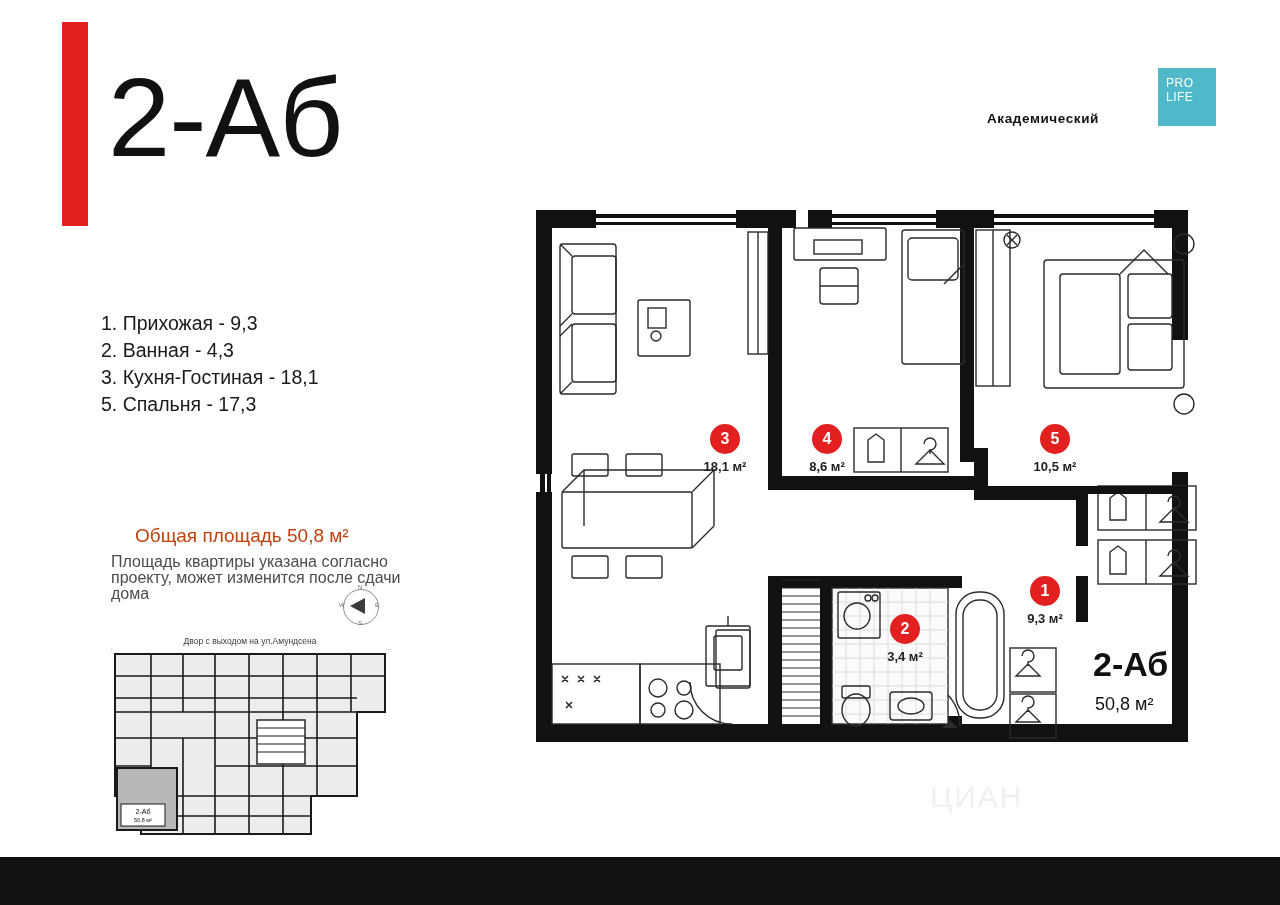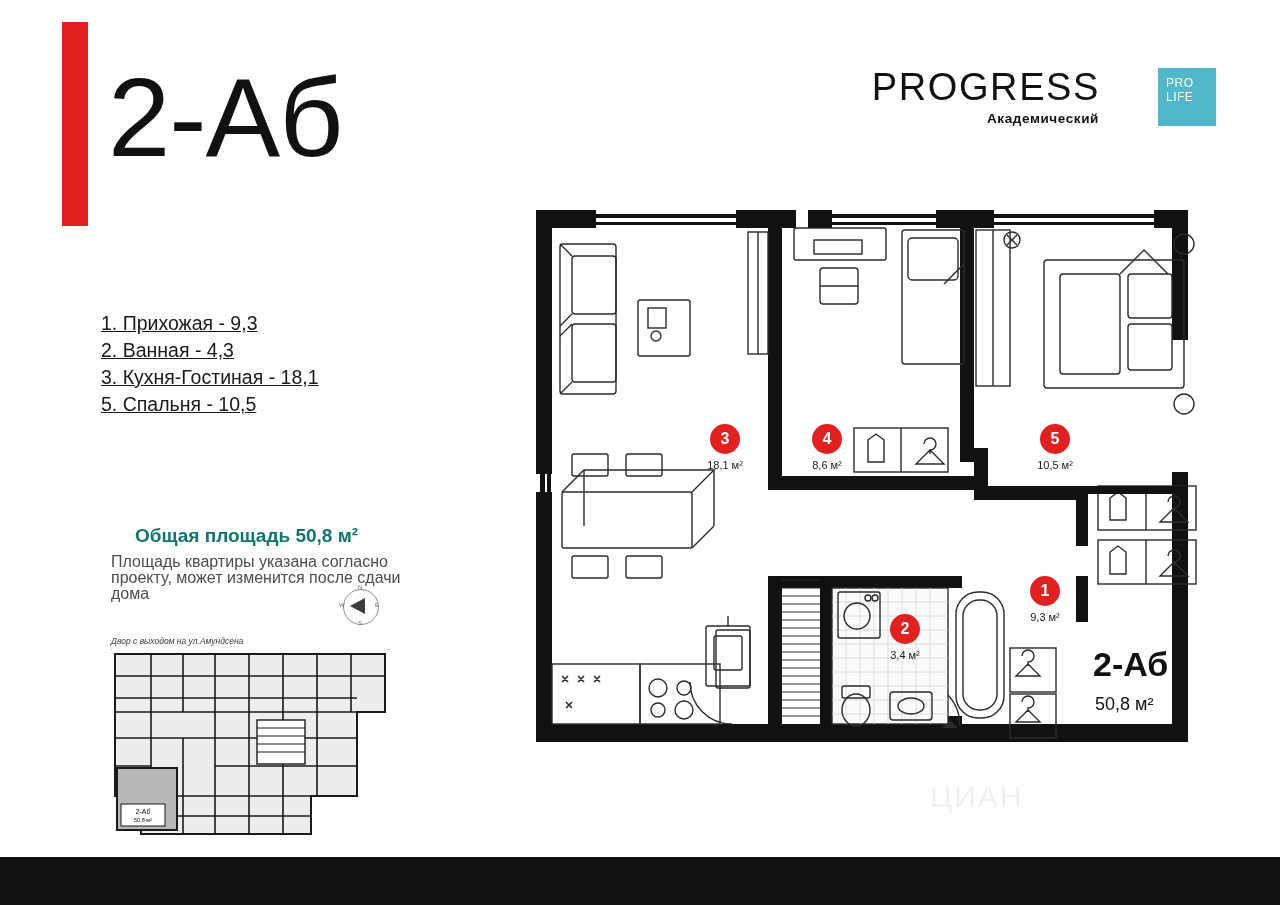--- a/index.html
+++ b/index.html
@@ -63,36 +63,35 @@
     font-weight: bold;
     letter-spacing: 0.5px;
     color: #111111;
   }
 
   .rooms-list {
     position: absolute;
     left: 101px;
     top: 310px;
     width: 330px;
-    text-decoration: underline;
   }
   .rooms-list .room-line {
     font-size: 19.5px;
     line-height: 27px;
     color: #1a1a1a;
     white-space: nowrap;
   }
 
   .total-area {
     position: absolute;
     left: 135px;
     top: 525px;
     font-size: 19px;
-    font-weight: bold;
-    color: #0f766e;
+    font-weight: normal;
+    color: #c2410c;
   }
   .total-note {
     position: absolute;
     left: 111px;
     top: 554px;
     width: 290px;
     font-size: 16px;
     line-height: 16px;
     color: #4c4c4c;
   }
@@ -135,25 +134,25 @@
     position: absolute;
     left: 111px;
     top: 628px;
     width: 278px;
     height: 215px;
   }
   .mini-plan .caption {
     position: absolute;
     left: 0; top: 8px;
     width: 278px;
+    text-align: center;
     font-size: 8.5px;
     color: #3a3a3a;
     border-bottom: 1px solid #b5b5b5;
     padding-bottom: 3px;
-    font-style: italic;
   }
   .mini-plan .mini-svg {
     position: absolute;
     left: 0;
     top: 18px;
   }
 
   
   .logo {
     position: absolute;
@@ -213,24 +212,25 @@
     border-radius: 50%;
     background: #e2201f;
     color: #ffffff;
     font-size: 16px;
     font-weight: bold;
     text-align: center;
     line-height: 30px;
   }
   .marker-area {
     position: absolute;
-    font-size: 11px;
+    font-size: 13px;
     color: #222222;
     white-space: nowrap;
     text-align: center;
+    font-weight: bold;
   }
 
   .plan-code {
     position: absolute;
     left: 1093px;
     top: 645px;
     font-size: 34px;
     font-weight: bold;
     color: #111111;
   }
@@ -258,21 +258,21 @@
 <div class="page">
 
   <div class="red-bar"></div>
 
   <div class="plan-title">2-Аб</div>
 
   <div class="rooms-list">
     <div class="room-line">1. Прихожая - 9,3</div>
     <div class="room-line">2. Ванная - 4,3</div>
     <div class="room-line">3. Кухня-Гостиная - 18,1</div>
-    <div class="room-line">5. Спальня - 10,5</div>
+    <div class="room-line">5. Спальня - 17,3</div>
   </div>
 
   <div class="total-area">Общая площадь 50,8 м²</div>
   <div class="total-note">Площадь квартиры указана согласно проекту, может изменится после сдачи дома</div>
 
   <div class="compass">
     <div class="ring"></div>
     <div class="needle"></div>
     <div class="lbl lbl-n">N</div>
     <div class="lbl lbl-s">S</div>
@@ -324,21 +324,20 @@
       </g>
 
       <rect x="6" y="122" width="60" height="62" fill="#b8b8b8" stroke="#1a1a1a" stroke-width="2"></rect>
       <rect x="10" y="158" width="44" height="22" fill="#ffffff" stroke="#1a1a1a" stroke-width="1"></rect>
       <text x="32" y="168" font-family="Liberation Sans, sans-serif" font-size="7" text-anchor="middle" fill="#111111">2-Аб</text>
       <text x="32" y="176" font-family="Liberation Sans, sans-serif" font-size="5.5" text-anchor="middle" fill="#111111">50,8 м²</text>
     </svg>
   </div>
 
   <div class="logo">
-    <div class="brand">PROGRESS</div>
     <div class="brand-sub">Академический</div>
     <div class="badge">
       <div>PRO</div>
       <div>LIFE</div>
     </div>
   </div>
 
   <div class="floorplan">
     <svg width="700" height="570" viewBox="0 0 700 570">
 

